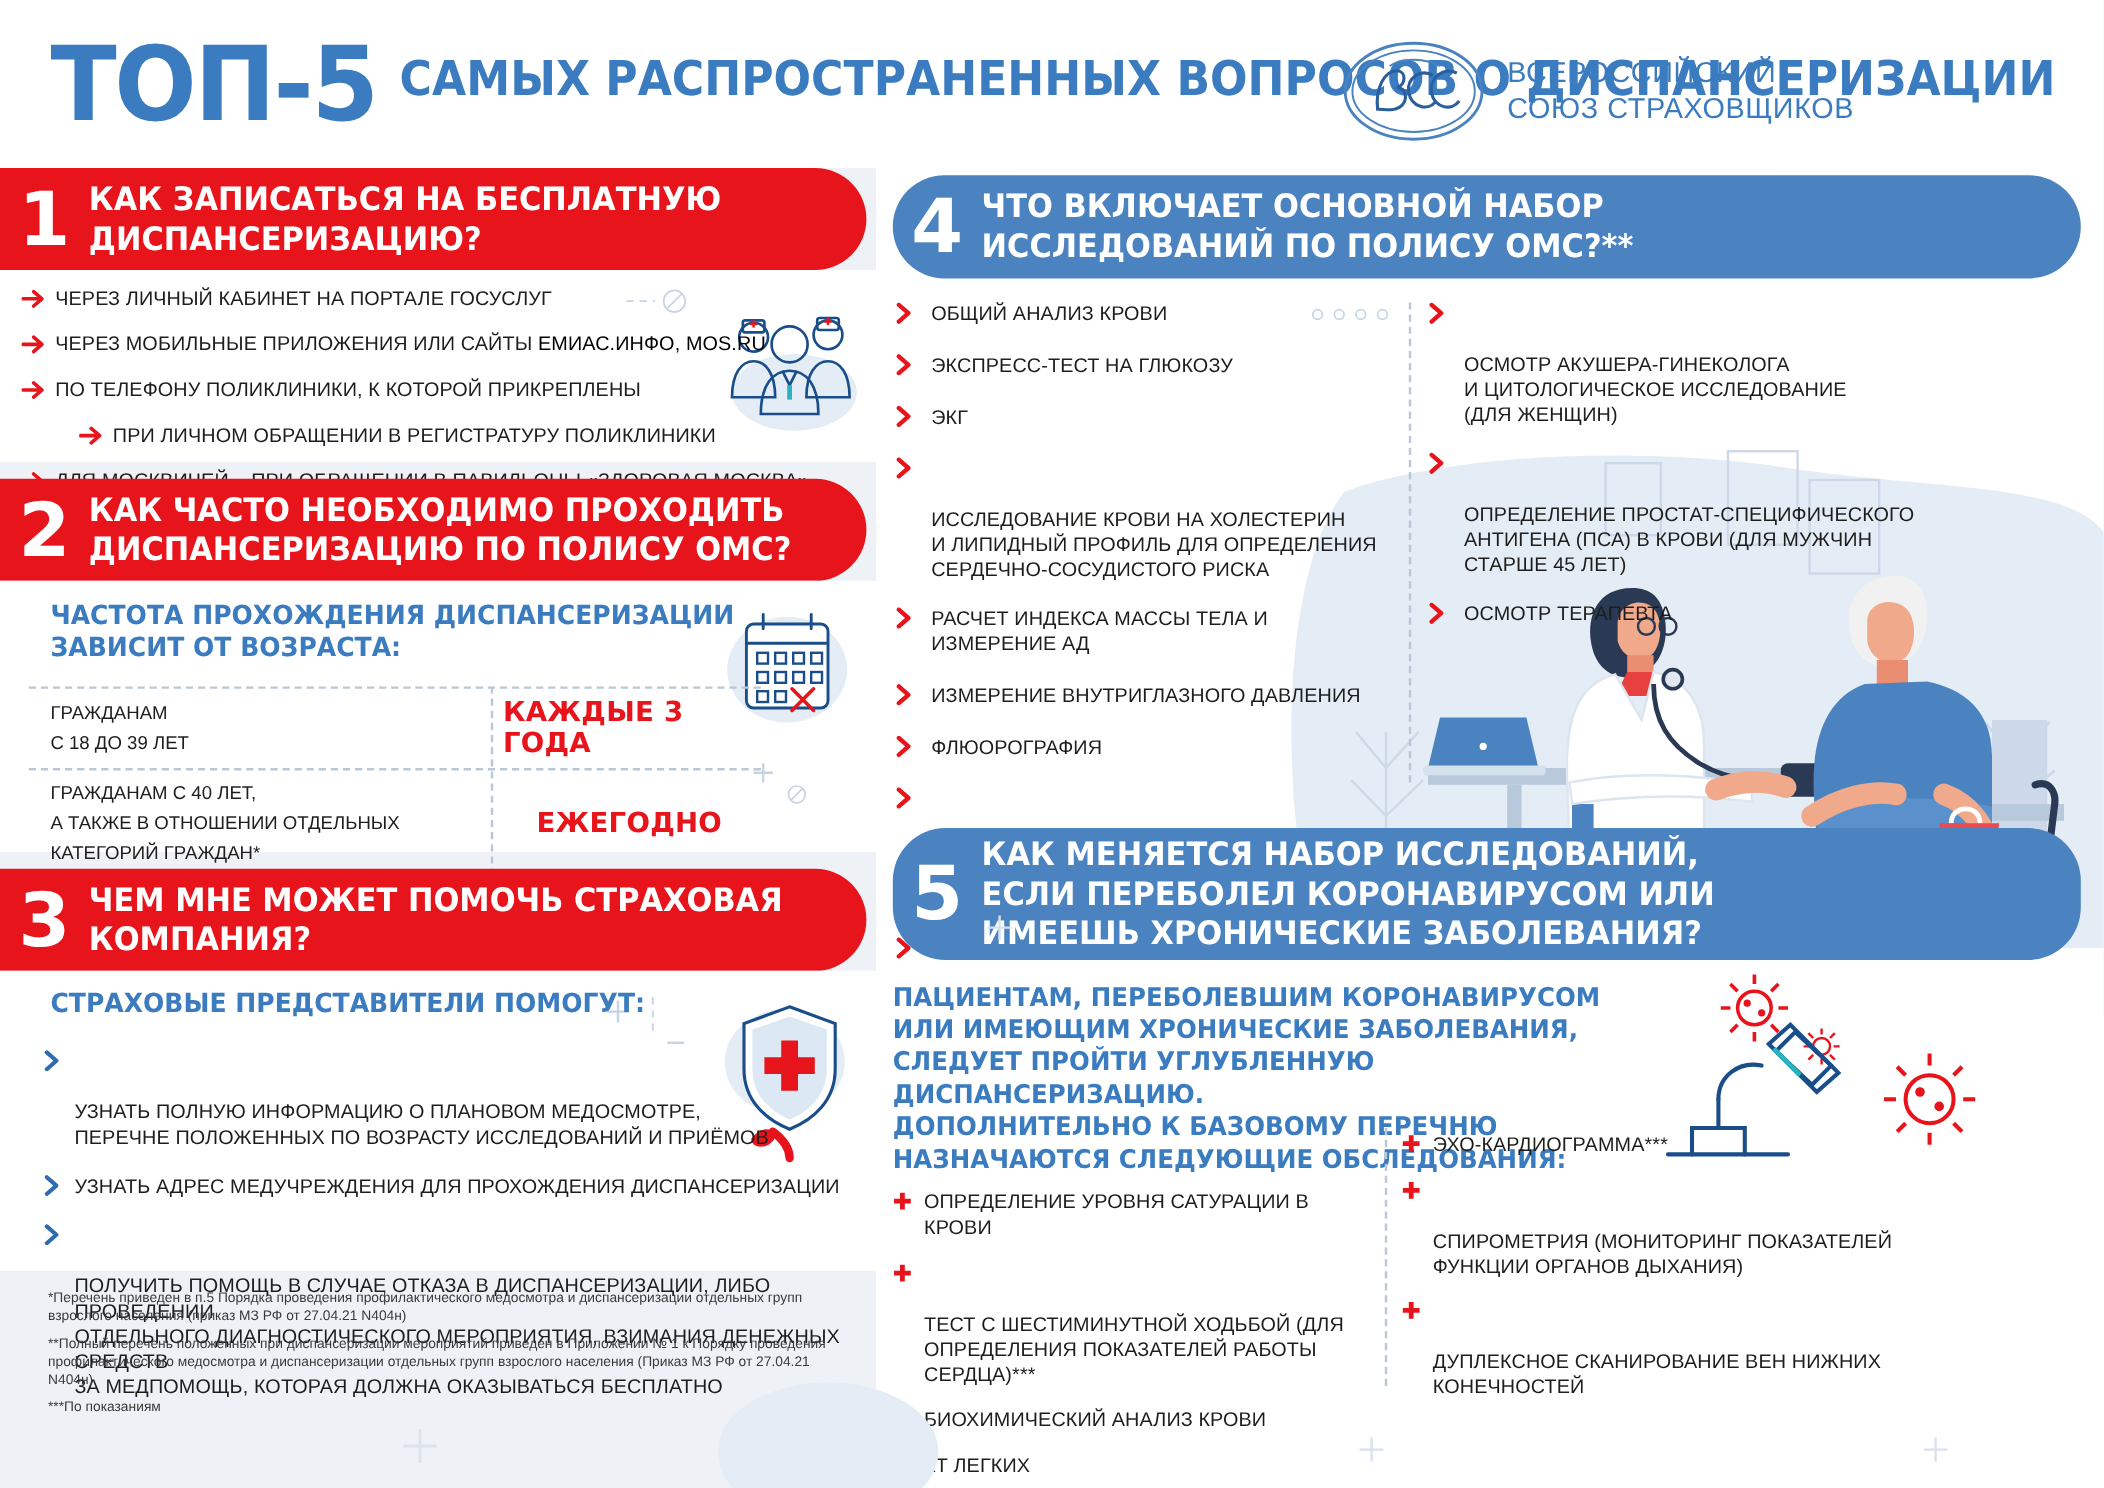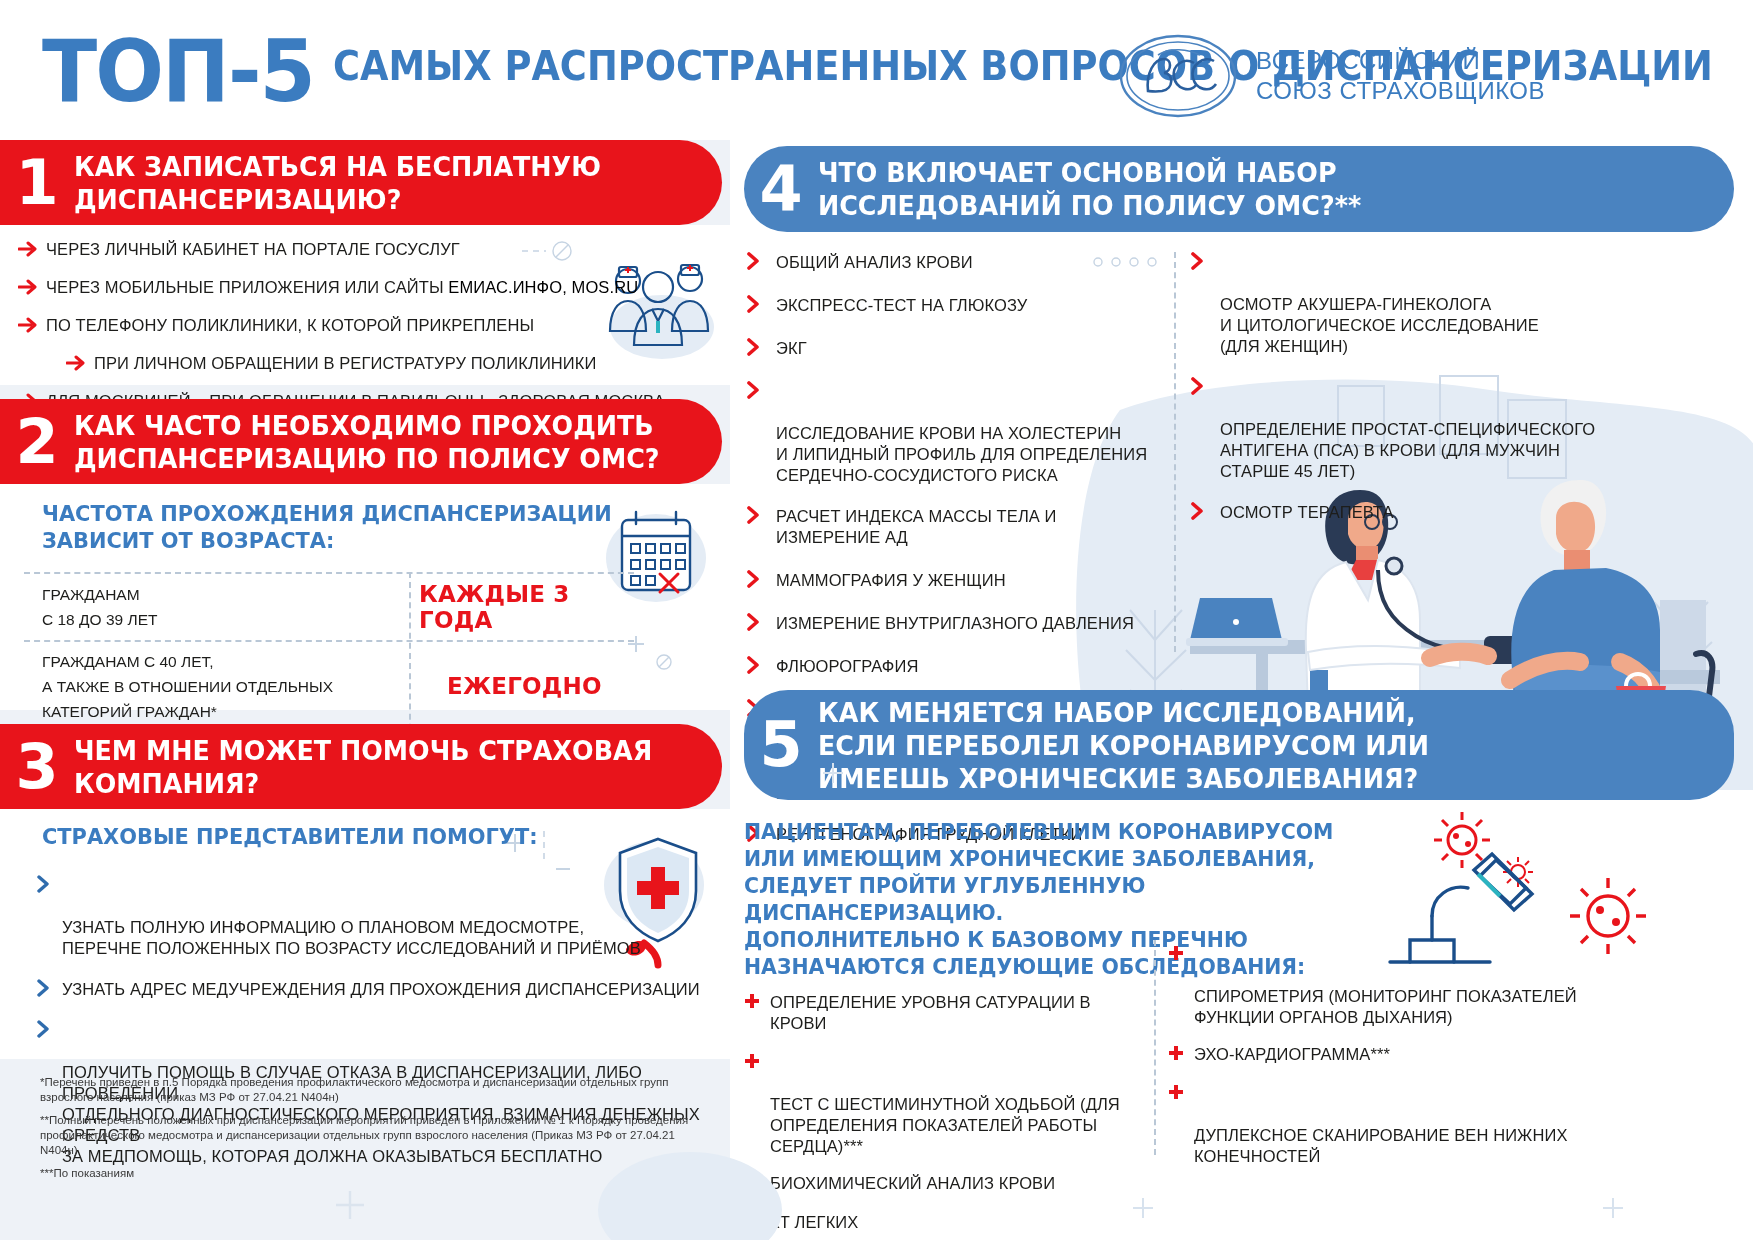--- a/index.html
+++ b/index.html
@@ -482,26 +482,20 @@
           </svg>
         <span>ИССЛЕДОВАНИЕ КРОВИ НА ХОЛЕСТЕРИН
 И ЛИПИДНЫЙ ПРОФИЛЬ ДЛЯ ОПРЕДЕЛЕНИЯ
 СЕРДЕЧНО-СОСУДИСТОГО РИСКА</span>
       </li>
       <li style="margin-bottom:22px;">
         <svg class="chev-icon" viewBox="0 0 14 18">
             <path d="M3 2 L11 9 L3 16" fill="none" stroke="#e8141b" stroke-width="3.6" stroke-linecap="round" stroke-linejoin="round"></path>
           </svg>
         <span>РАСЧЕТ ИНДЕКСА МАССЫ ТЕЛА И ИЗМЕРЕНИЕ АД</span>
-      </li>
-      <li style="margin-bottom:22px;">
-        <svg class="chev-icon" viewBox="0 0 14 18">
-            <path d="M3 2 L11 9 L3 16" fill="none" stroke="#e8141b" stroke-width="3.6" stroke-linecap="round" stroke-linejoin="round"></path>
-          </svg>
-        <span>МАММОГРАФИЯ У ЖЕНЩИН</span>
       </li>
       <li style="margin-bottom:22px;">
         <svg class="chev-icon" viewBox="0 0 14 18">
             <path d="M3 2 L11 9 L3 16" fill="none" stroke="#e8141b" stroke-width="3.6" stroke-linecap="round" stroke-linejoin="round"></path>
           </svg>
         <span>ИЗМЕРЕНИЕ ВНУТРИГЛАЗНОГО ДАВЛЕНИЯ</span>
       </li>
       <li style="margin-bottom:22px;">
         <svg class="chev-icon" viewBox="0 0 14 18">
             <path d="M3 2 L11 9 L3 16" fill="none" stroke="#e8141b" stroke-width="3.6" stroke-linecap="round" stroke-linejoin="round"></path>
@@ -613,32 +607,32 @@
       </li>
       <li style="padding-left:40px;">
         <svg class="plus-icon" viewBox="0 0 16 16">
             <path d="M6 1 H10 V6 H15 V10 H10 V15 H6 V10 H1 V6 H6Z" fill="#e8141b"></path>
           </svg>
         <span>КТ ЛЕГКИХ</span>
       </li>
     </ul>
 
     <ul class="alist" style="position:absolute;left:424px;top:804px;width:470px;">
+      <li style="margin-bottom:18px;padding-left:40px;">
+        <svg class="plus-icon" viewBox="0 0 16 16">
+            <path d="M6 1 H10 V6 H15 V10 H10 V15 H6 V10 H1 V6 H6Z" fill="#e8141b"></path>
+          </svg>
+        <span>ЭХО-КАРДИОГРАММА***</span>
+      </li>
       <li style="margin-bottom:16px;padding-left:40px;white-space:pre-line;">
         <svg class="plus-icon" viewBox="0 0 16 16">
             <path d="M6 1 H10 V6 H15 V10 H10 V15 H6 V10 H1 V6 H6Z" fill="#e8141b"></path>
           </svg>
         <span>СПИРОМЕТРИЯ (МОНИТОРИНГ ПОКАЗАТЕЛЕЙ
 ФУНКЦИИ ОРГАНОВ ДЫХАНИЯ)</span>
-      </li>
-      <li style="margin-bottom:18px;padding-left:40px;">
-        <svg class="plus-icon" viewBox="0 0 16 16">
-            <path d="M6 1 H10 V6 H15 V10 H10 V15 H6 V10 H1 V6 H6Z" fill="#e8141b"></path>
-          </svg>
-        <span>ЭХО-КАРДИОГРАММА***</span>
       </li>
       <li style="padding-left:40px;white-space:pre-line;">
         <svg class="plus-icon" viewBox="0 0 16 16">
             <path d="M6 1 H10 V6 H15 V10 H10 V15 H6 V10 H1 V6 H6Z" fill="#e8141b"></path>
           </svg>
         <span>ДУПЛЕКСНОЕ СКАНИРОВАНИЕ ВЕН НИЖНИХ
 КОНЕЧНОСТЕЙ</span>
       </li>
     </ul>
 

